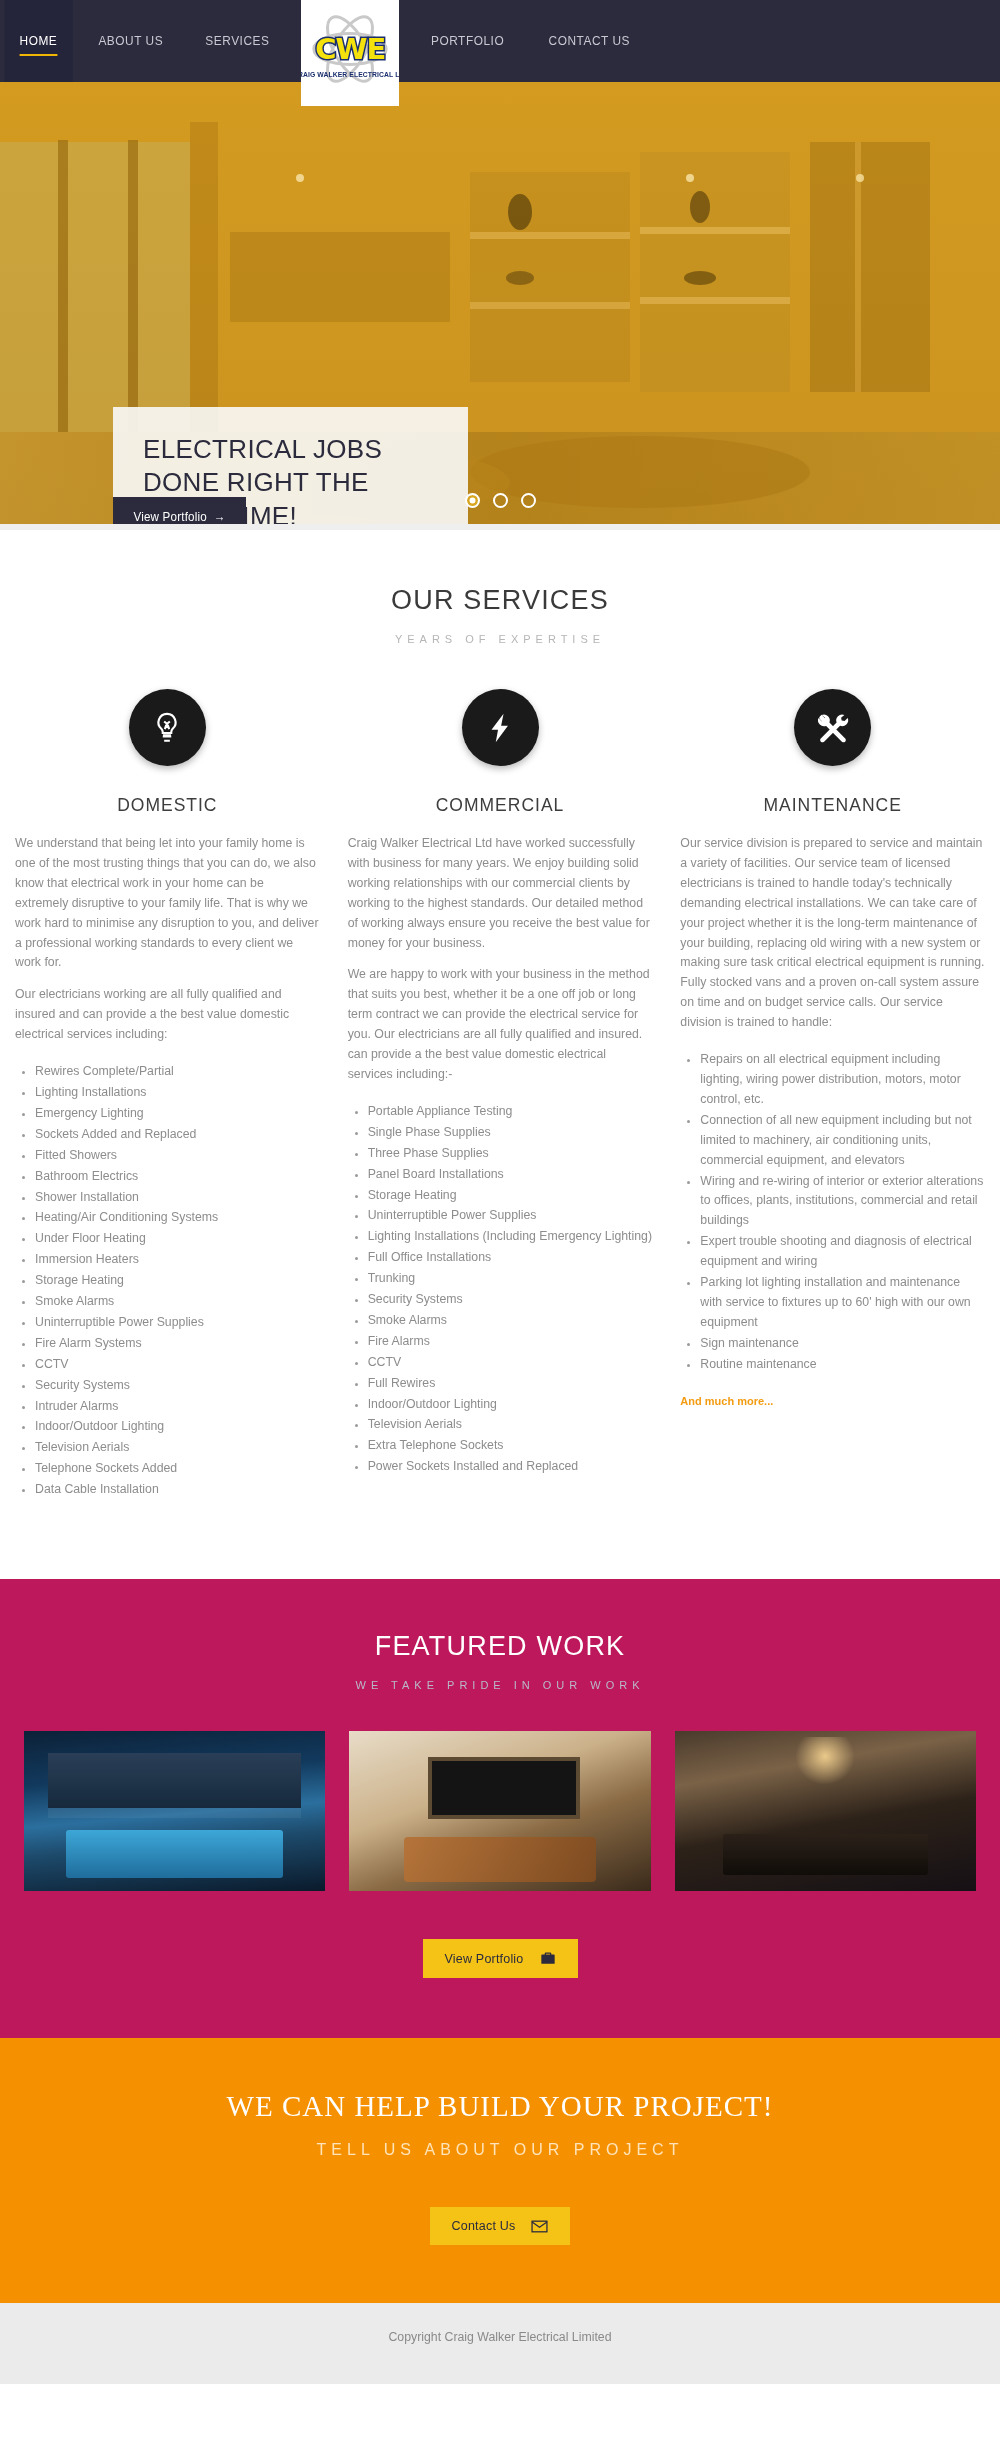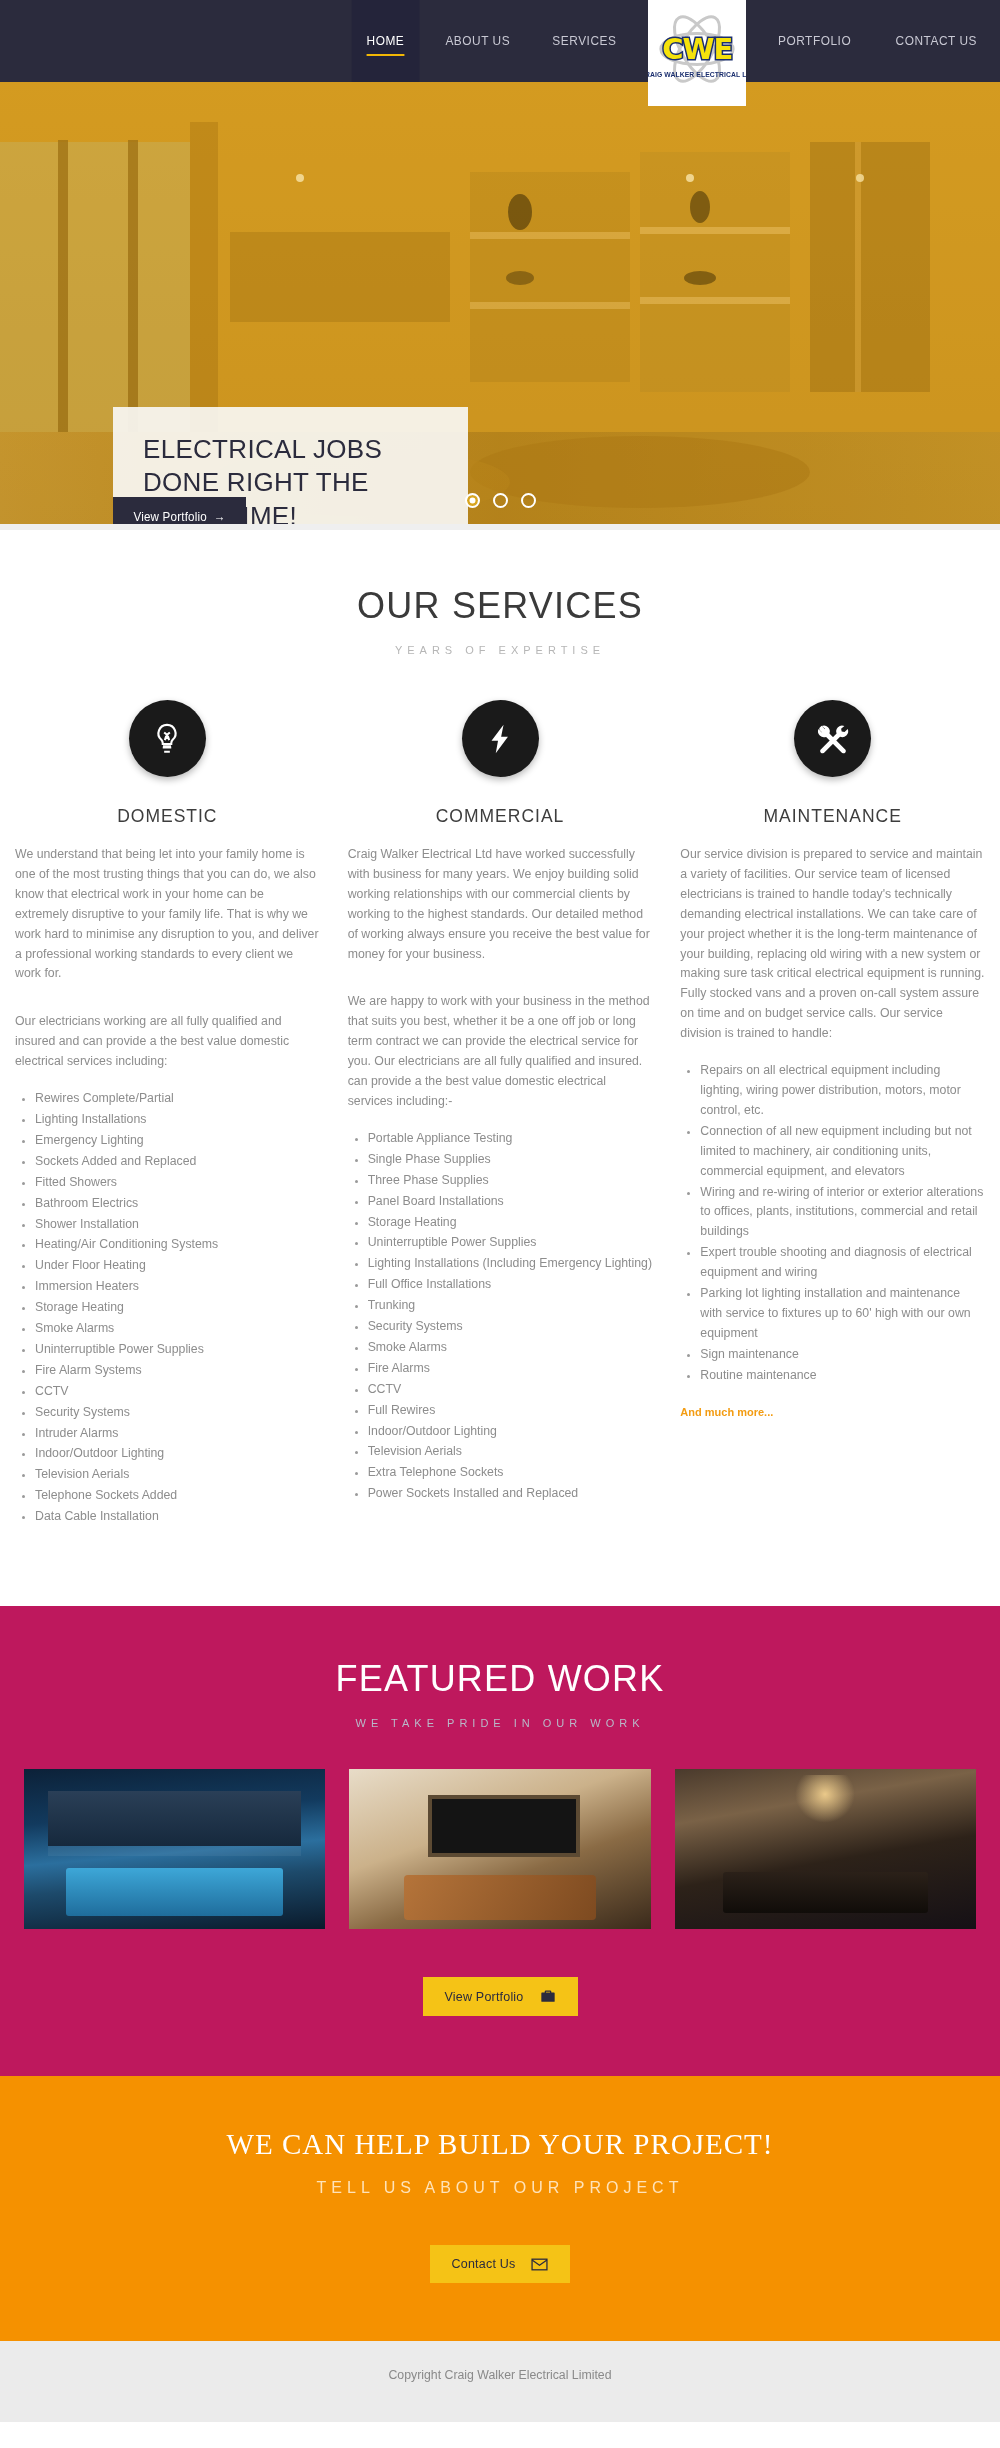--- a/index.html
+++ b/index.html
@@ -10,21 +10,21 @@
   }
   body { width: 1000px; overflow-x: hidden; }
 
   
   .nav {
     position: relative;
     height: 82px;
     background: #2b2b3d;
     display: flex;
     align-items: center;
-    justify-content: flex-end;
+    justify-content: flex-start;
     z-index: 30;
   }
   .nav-inner {
     display: flex;
     align-items: center;
     gap: 0px;
     height: 82px;
   }
   .nav-group { display: flex; align-items: center; }
   .nav-item {
@@ -169,21 +169,21 @@
 
   
   .services {
     background: #ffffff;
     padding: 55px 0 40px 0;
   }
   .sec-title {
     text-align: center;
     font-family: "Liberation Sans", sans-serif;
     font-weight: 300;
-    font-size: 36px;
+    font-size: 27px;
     letter-spacing: 1.2px;
     color: #3a3a3a;
     text-transform: uppercase;
   }
   .sec-sub {
     text-align: center;
     font-size: 11px;
     letter-spacing: 5px;
     color: #b6b6b6;
     margin-top: 17px;
@@ -215,21 +215,21 @@
     color: #3d3d3d;
     text-transform: uppercase;
   }
   .col-p {
     margin-top: 18px;
     font-size: 12.3px;
     line-height: 1.62;
     color: #8d8d8d;
     font-family: "Liberation Sans", sans-serif;
   }
-  .col-p + .col-p { margin-top: 28px; }
+  .col-p + .col-p { margin-top: 12px; }
   .col-ul { margin-top: 17px; padding-left: 20px; }
   .col-ul li {
     font-size: 12.3px;
     line-height: 1.62;
     color: #8d8d8d;
     margin-bottom: 1px;
     font-family: "Liberation Sans", sans-serif;
   }
   .col-ul li::marker { color: #9a9a9a; font-size: 11px; }
   .more-link {

